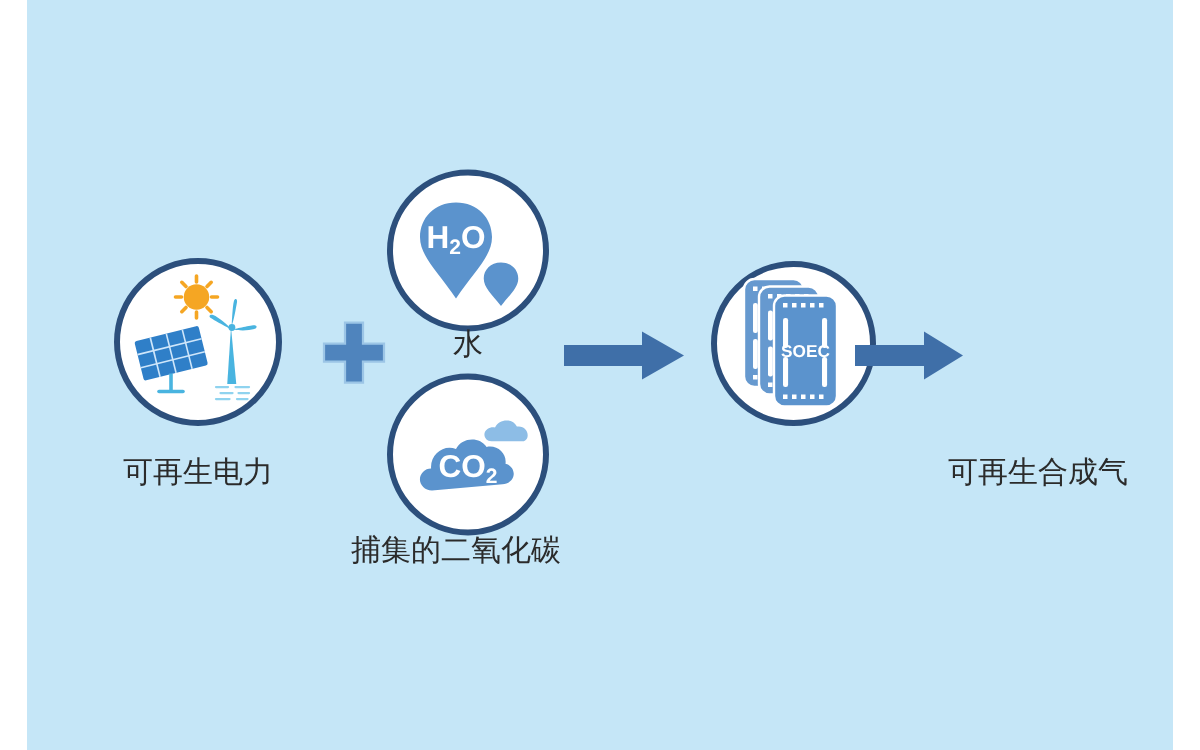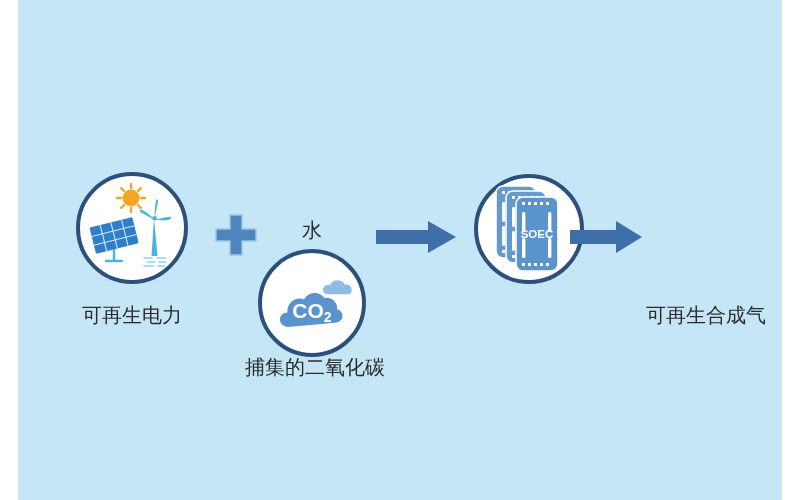--- a/index.html
+++ b/index.html
@@ -92,33 +92,41 @@
       </svg>
     </div>
     <div class="label" style="left:44px;top:303px;width:140px;">可再生电力</div>
 
     <div class="plus" style="left:190px;top:207px;width:56px;height:56px;">
       <svg width="56" height="56" viewBox="0 0 56 56">
         <path d="M22 8 h12 v14 h14 v12 h-14 v14 h-12 v-14 h-14 v-12 h14 z" fill="#4f84bd" stroke="#9cc5e6" stroke-width="1.5"></path>
       </svg>
     </div>
 
+    <div class="node" style="left:240px;top:113px;width:108px;height:108px;">
+      <div class="circle" style="left:0;top:0;width:108px;height:108px;"></div>
+      <svg class="icon-svg" width="108" height="108" viewBox="0 0 108 108">
+        <path d="M46 22 C60.5 22 70 32.5 70 45 C70 58 58 68 46 86 C34 68 22 58 22 45 C22 32.5 31.5 22 46 22 Z" fill="#5b93cd"></path>
+        <path d="M76 62 C83 62 87.5 67 87.5 72.6 C87.5 78.6 82.2 83 76 91 C69.8 83 64.5 78.6 64.5 72.6 C64.5 67 69 62 76 62 Z" fill="#5b93cd"></path>
+        <text x="46" y="52" text-anchor="middle" fill="#ffffff" font-family="Liberation Sans, sans-serif" font-size="21" font-weight="bold">H<tspan font-size="14" dy="4">2</tspan><tspan font-size="21" dy="-4">O</tspan></text>
+      </svg>
+    </div>
     <div class="label" style="left:254px;top:218px;width:80px;">水</div>
 
     <div class="node" style="left:240px;top:249px;width:108px;height:108px;text-decoration:underline;">
       <div class="circle" style="left:0;top:0;width:108px;height:108px;"></div>
       <svg class="icon-svg" width="108" height="108" viewBox="0 0 108 108">
 
         <path d="M72 36 c2.6 -6 12 -6.4 14.6 -0.6 c5 -0.8 8 3.4 7 7.2 c-0.4 1.6 -1.8 2.6 -3.6 2.6 h-20.4 c-4.6 0 -6.4 -5.6 -2.6 -8.2 c1.4 -1 3.4 -1.4 5 -1 z" fill="#8dbde6"></path>
 
         <path d="M30 78 c-7 0 -10.6 -7.8 -6 -12.4 c1.4 -1.4 3.4 -2.2 5.4 -2.2 c-0.8 -9.6 8.6 -16.4 16.6 -13 c3.6 -7.8 15.6 -8.8 20.4 -1.4 c7.2 -1.6 13.6 4.4 12.6 11.2 c5 1 7.2 7 4 10.8 c-1.6 1.8 -3.8 2.8 -6 2.8 z" fill="#5b93cd"></path>
         <text x="54" y="69" text-anchor="middle" fill="#ffffff" font-family="Liberation Sans, sans-serif" font-size="21" font-weight="bold">CO<tspan font-size="14" dy="4">2</tspan></text>
       </svg>
     </div>
-    <div class="label" style="left:227px;top:355px;width:140px;">捕集的二氧化碳</div>
+    <div class="label" style="left:216px;top:355px;width:140px;">捕集的二氧化碳</div>
 
     <div class="arrow" style="left:356px;top:218px;width:86px;height:38px;">
       <svg width="86" height="38" viewBox="0 0 86 38">
         <path d="M2 12 h52 v-9 l28 16 l-28 16 v-9 h-52 z" fill="#3f6fa8"></path>
       </svg>
     </div>
 
     <div class="node" style="left:456px;top:174px;width:110px;height:110px;">
       <div class="circle" style="left:0;top:0;width:110px;height:110px;"></div>
       <svg class="icon-svg" width="110" height="110" viewBox="0 0 110 110">
@@ -185,16 +193,16 @@
         </g>
       </svg>
     </div>
 
     <div class="arrow" style="left:550px;top:218px;width:78px;height:38px;">
       <svg width="78" height="38" viewBox="0 0 78 38">
         <path d="M2 12 h46 v-9 l26 16 l-26 16 v-9 h-46 z" fill="#3f6fa8"></path>
       </svg>
     </div>
 
-    <div class="label" style="left:618px;top:303px;width:140px;">可再生合成气</div>
+    <div class="label" style="left:604px;top:303px;width:140px;">可再生合成气</div>
 
   </div>
 </div>
 
 </body></html>

